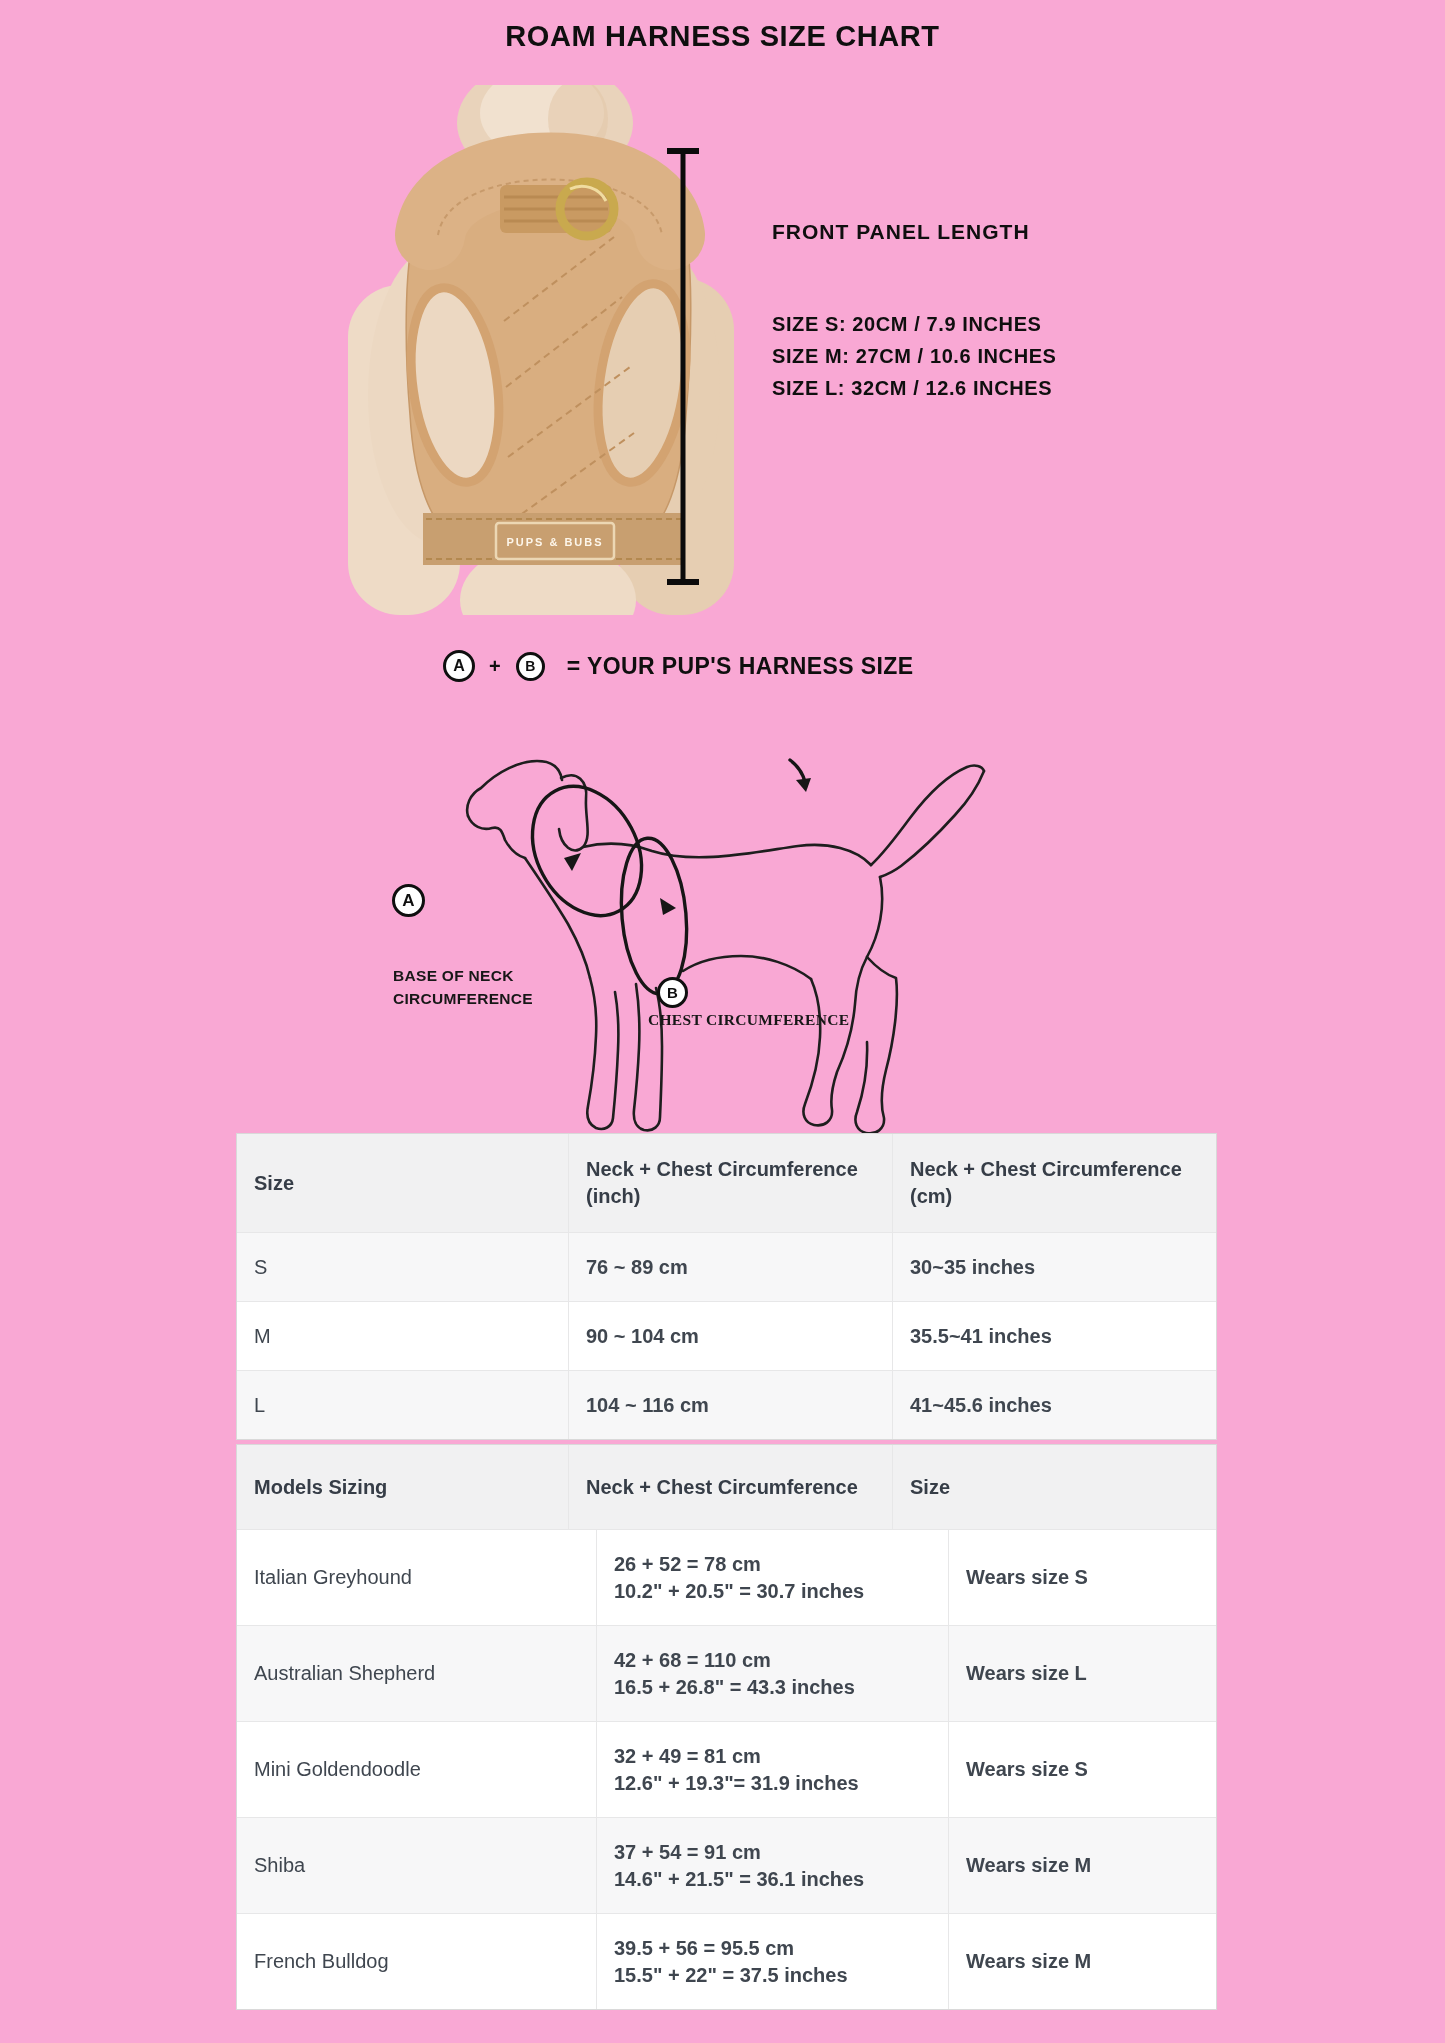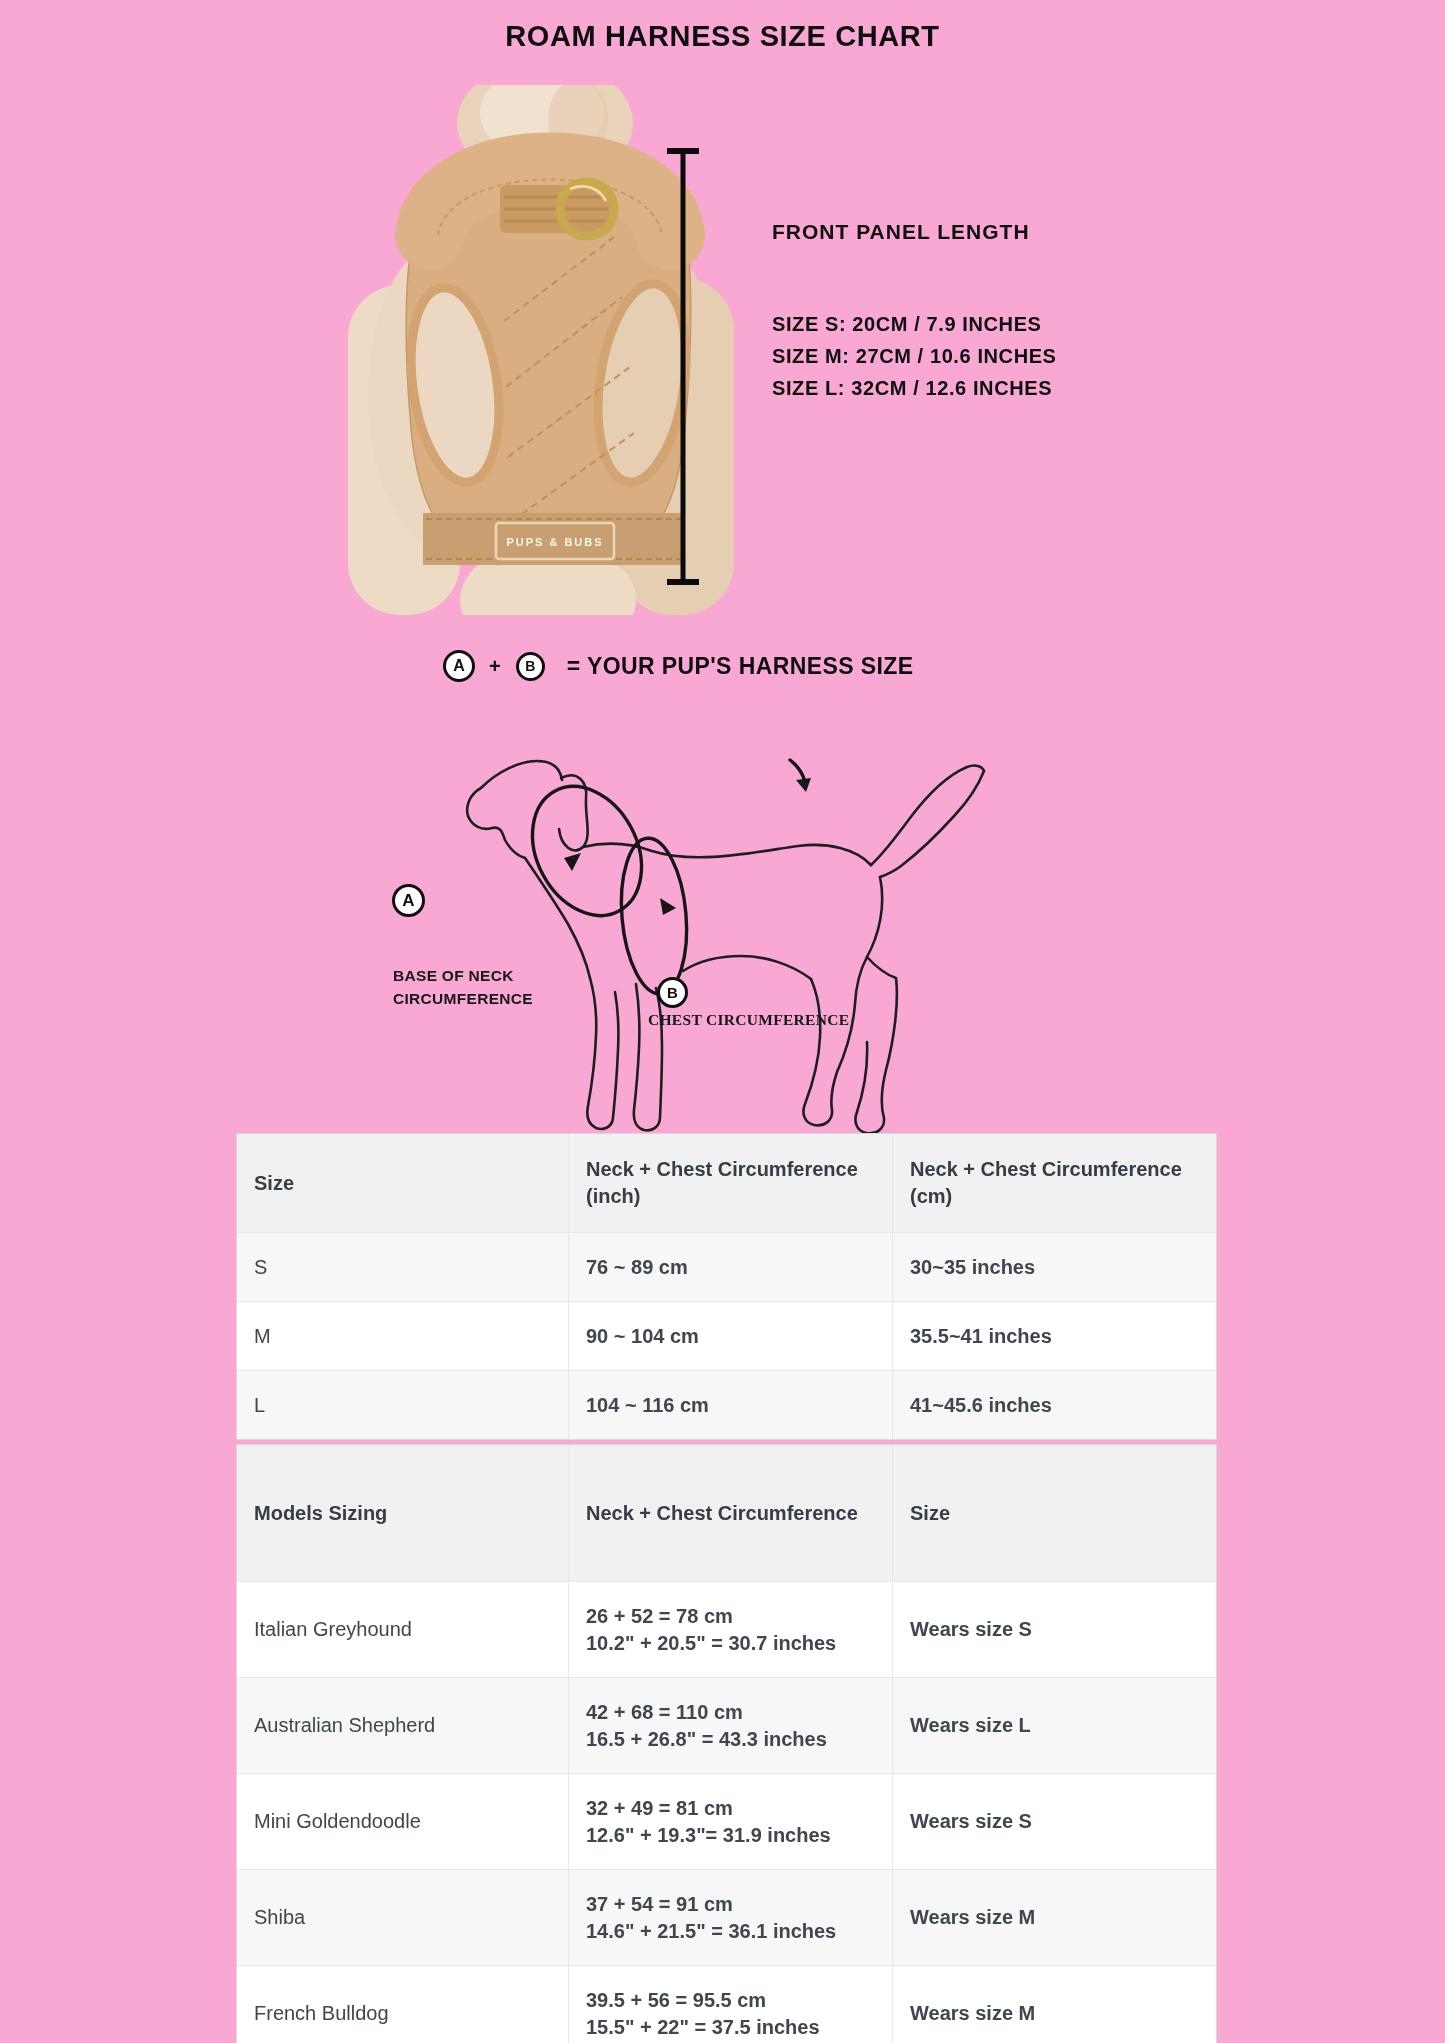--- a/index.html
+++ b/index.html
@@ -45,23 +45,23 @@
   .tbl-2 { top:1444px; }
   .t-row { display:grid; grid-template-columns:331px 324px 1fr; }
   .t-row + .t-row { border-top:1px solid #e7e7e8; }
   .t-cell {
     display:flex; flex-direction:column; justify-content:center;
     padding:10px 16px 10px 17px; font-size:20px; color:#3f464f; line-height:27px;
   }
   .t-cell + .t-cell { border-left:1px solid #e7e7e8;font-weight:bold; }
   .t-head .t-cell { font-weight:700; color:#363d47; }
   .t-head { height:98px; background:#f1f1f2; }
-  .tbl-2 .t-head { height:136px; }
+  .tbl-2 .t-head { height:84px; }
   .r-70 { height:69px; }
-  .r-96 { height:96px; }
+  .r-96 { height:96px;gap:28px; }
   .bg-stripe { background:#f7f7f8; }
   .bg-white { background:#ffffff; }
 </style>
 </head>
 <body>
 
 <div class="page">
 
   <div class="page-title">ROAM HARNESS SIZE CHART</div>
 

